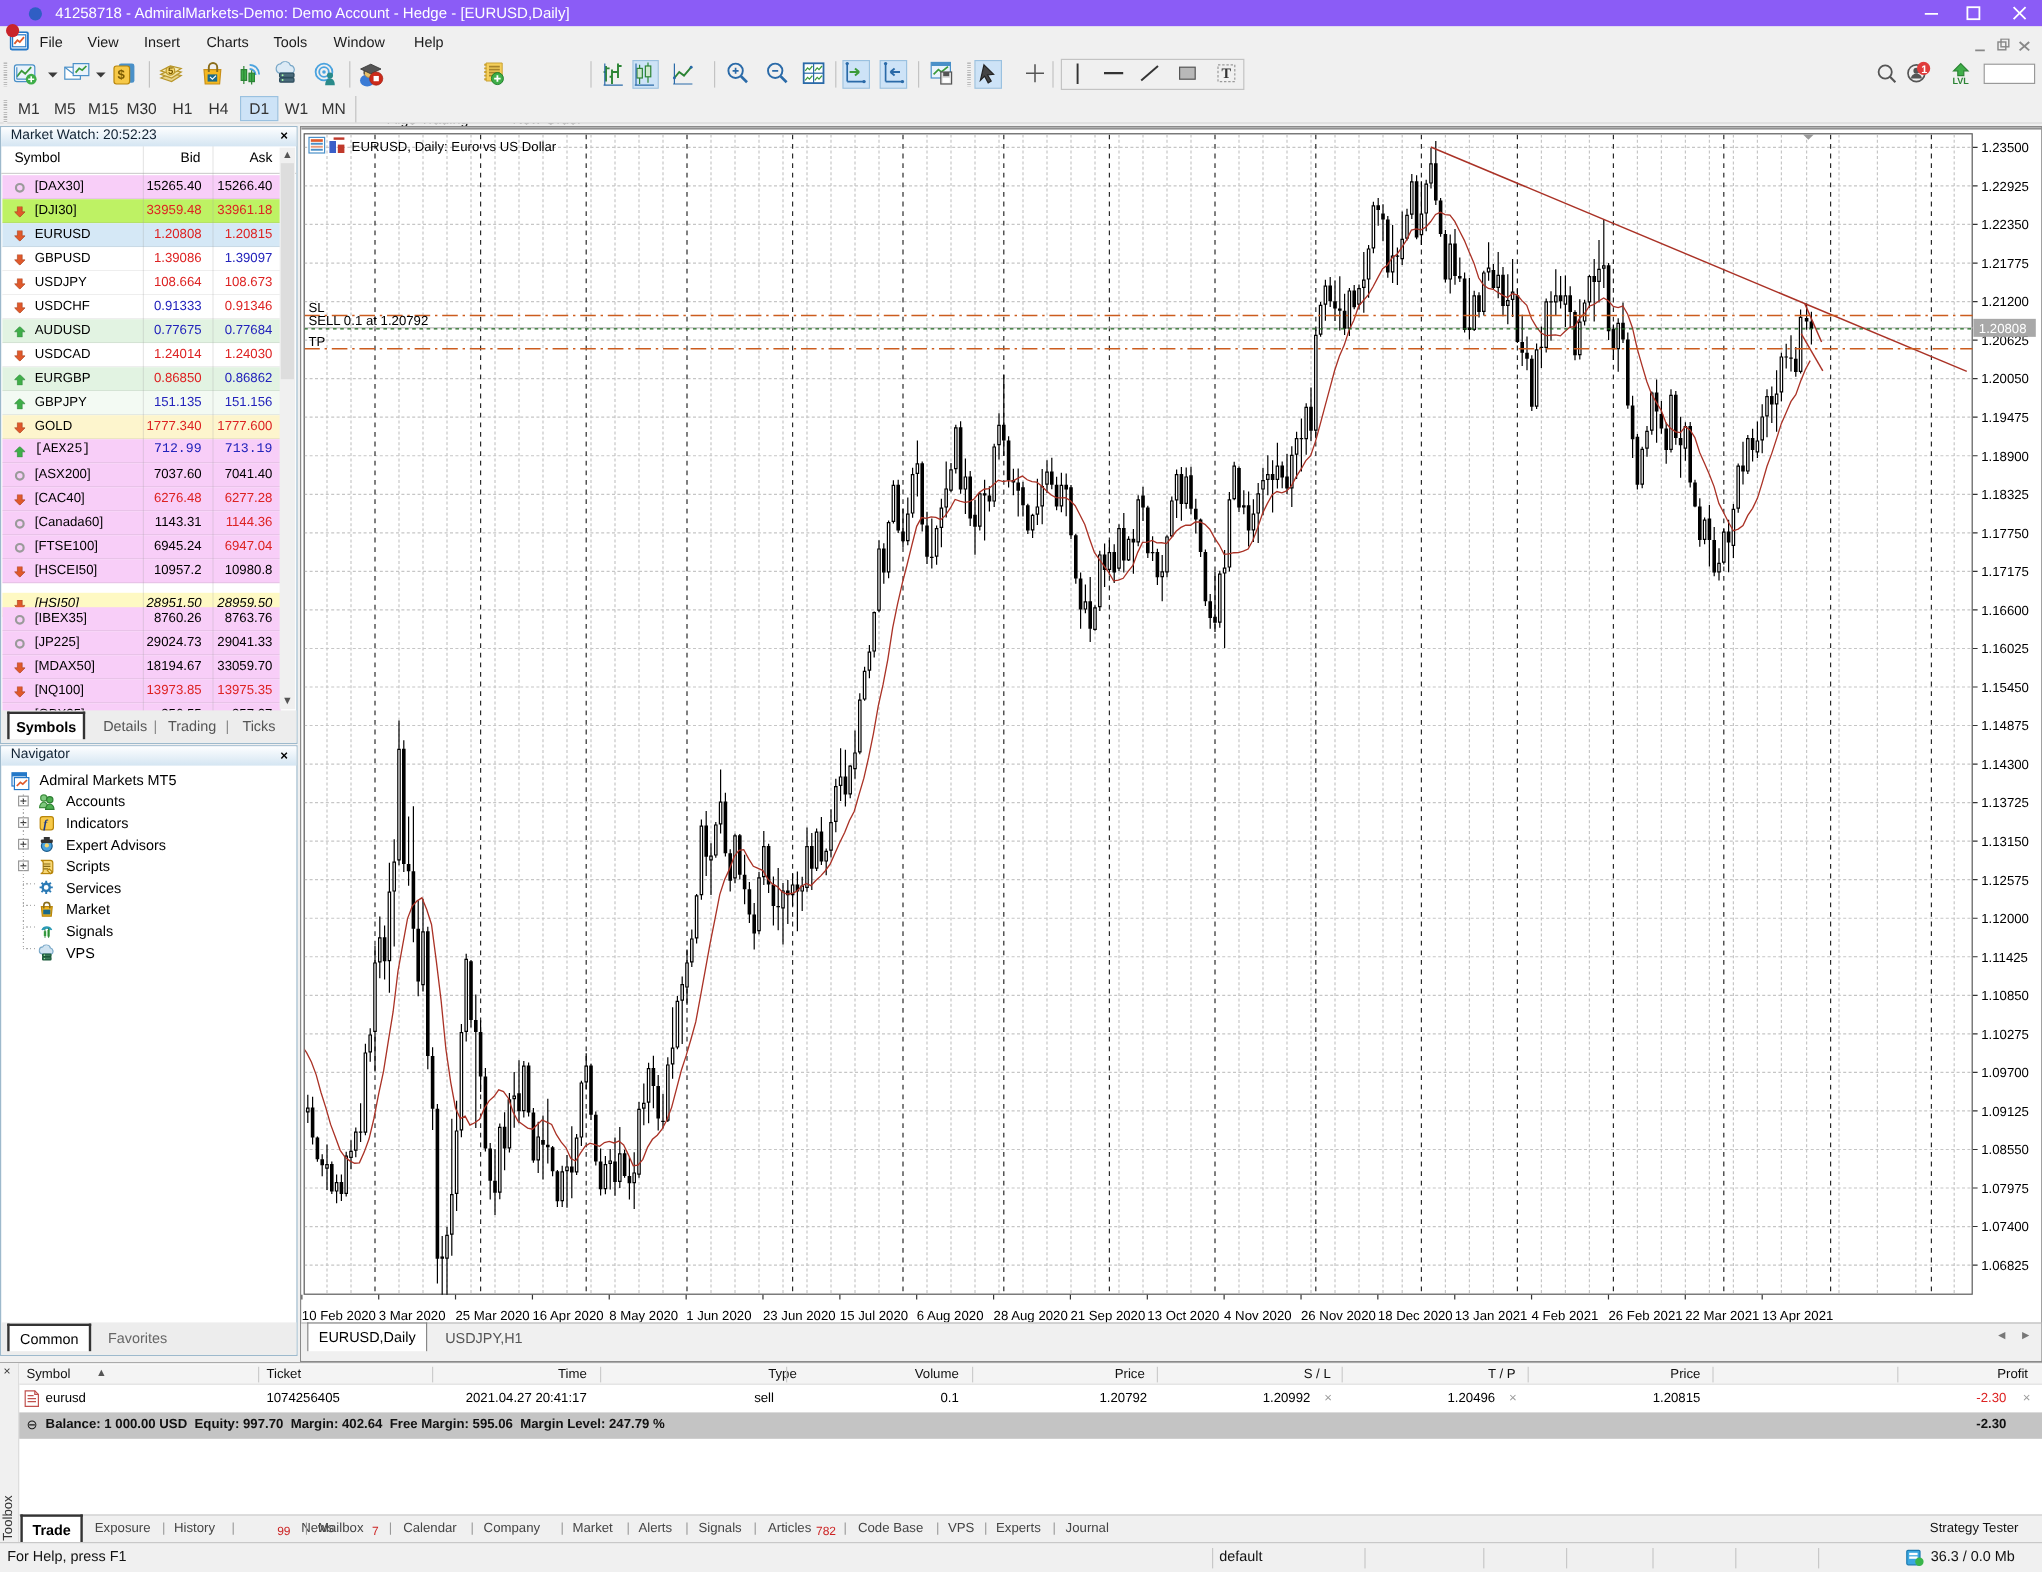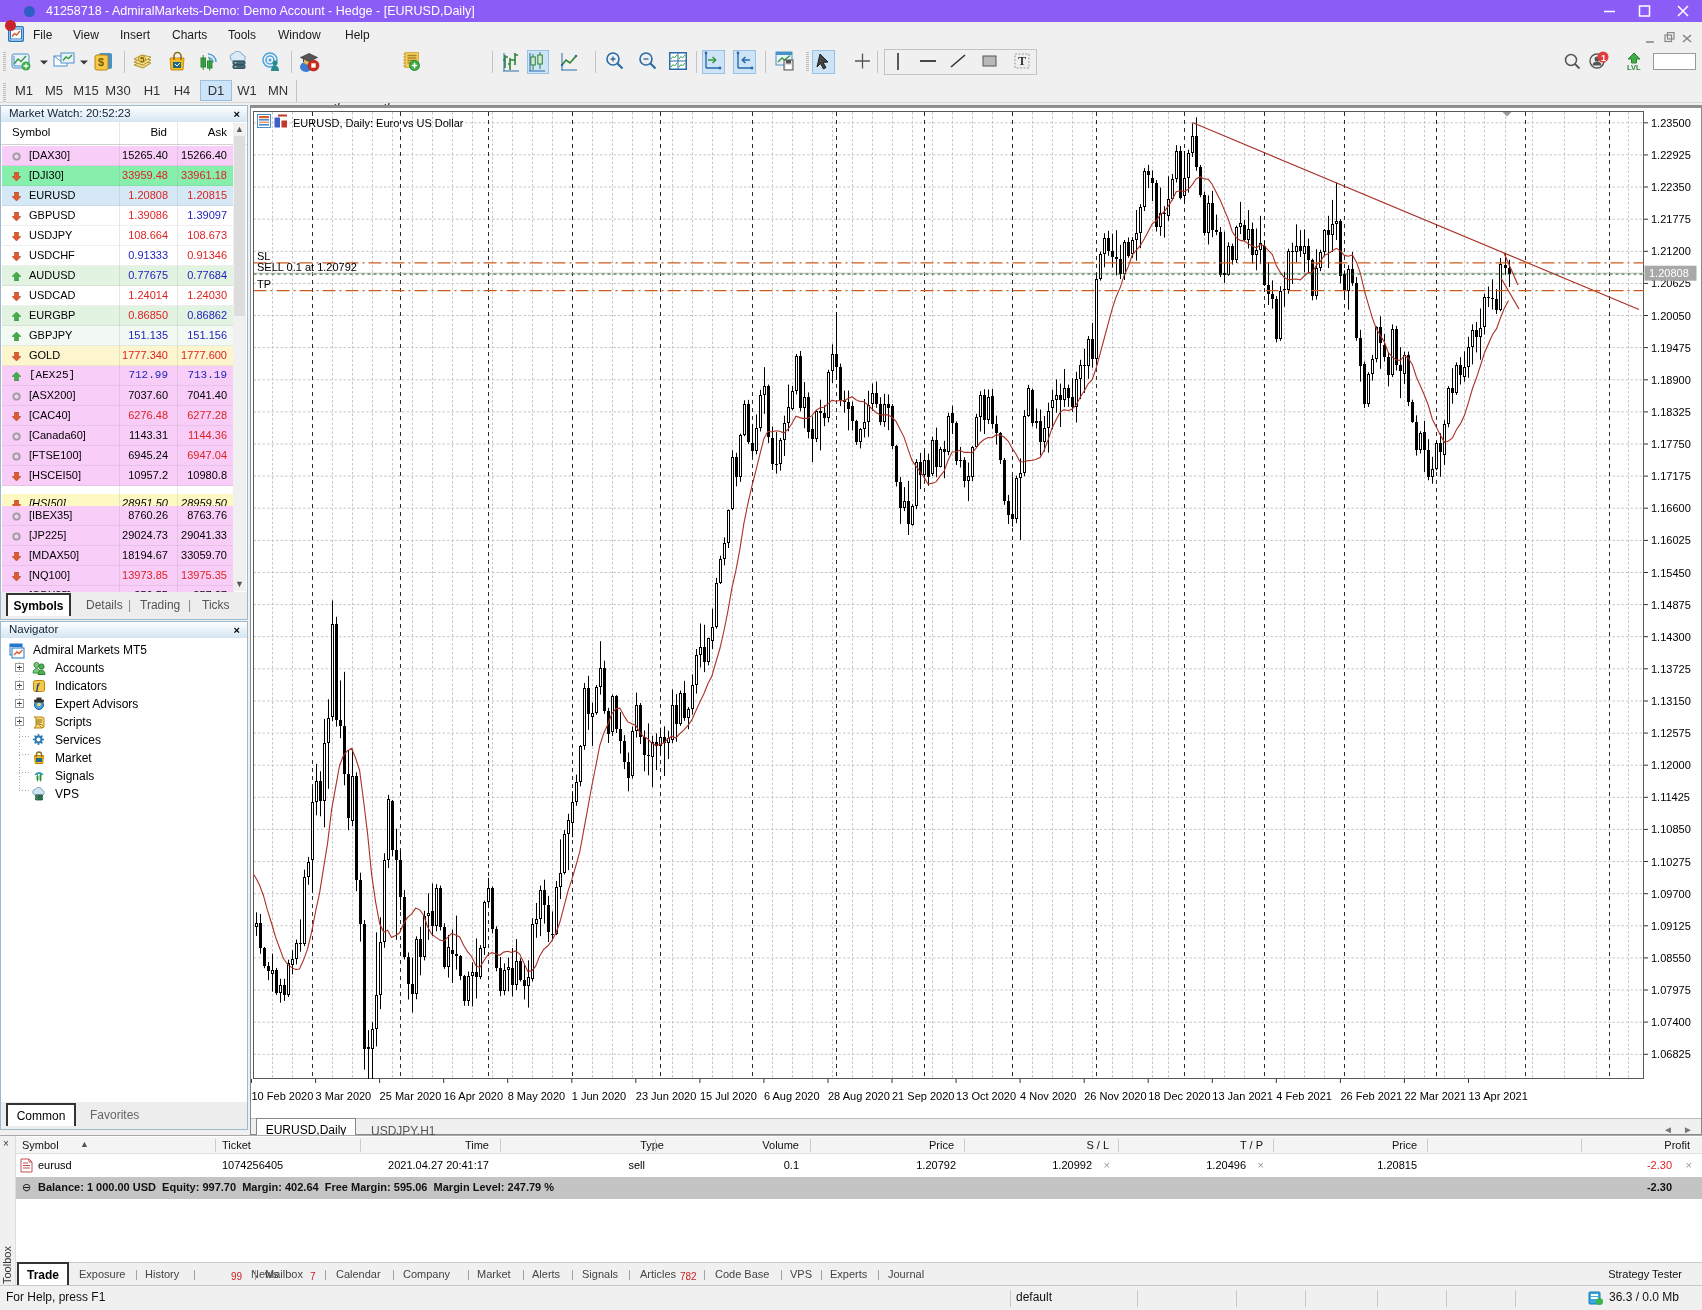--- a/index.html
+++ b/index.html
@@ -304,21 +304,21 @@
      <span style="position:absolute;right:20px;top:4px;">Ask</span>
   </div>
   <div class="mwrow" style="top:40px;background:#f8cef8;border-bottom:1px solid rgba(120,120,120,0.13);">
       <svg class="ico" viewBox="0 0 9 9">
         <circle cx="4.5" cy="4.5" r="3.2" fill="none" stroke="#9a9a9a" stroke-width="1.8"></circle>
       </svg>
       <span class="sym">[DAX30]</span>
       <span class="bid cK">15265.40</span>
       <span class="ask cK">15266.40</span>
     </div>
-<div class="mwrow" style="top:60px;background:#86efac;border-bottom:1px solid rgba(120,120,120,0.13);">
+<div class="mwrow" style="top:60px;background:#bef264;border-bottom:1px solid rgba(120,120,120,0.13);">
       <svg class="ico" viewBox="0 0 9 9">
         <path d="M4.5 9L0 4.5h2.5V0h4v4.5H9Z" fill="#e0592b" stroke="#a33c1a" stroke-width="0.5"></path>
       </svg>
       <span class="sym">[DJI30]</span>
       <span class="bid cR">33959.48</span>
       <span class="ask cR">33961.18</span>
     </div>
 <div class="mwrow" style="top:80px;background:#d5e8f6;border-bottom:1px solid rgba(120,120,120,0.13);">
       <svg class="ico" viewBox="0 0 9 9">
         <path d="M4.5 9L0 4.5h2.5V0h4v4.5H9Z" fill="#e0592b" stroke="#a33c1a" stroke-width="0.5"></path>
@@ -691,21 +691,21 @@
         <rect x="258" y="123" width="10" height="1.6" fill="#4a90c8"></rect>
       </g>
 <g>
         <rect x="273.5" y="116.5" width="5.5" height="10" fill="#3a5fc8"></rect>
         <rect x="280.5" y="119.5" width="5.5" height="7" fill="#c0392b"></rect>
         <rect x="277" y="113.5" width="9" height="2" fill="#c0392b"></rect>
       </g>
 </svg>
   <div id="charttitle">EURUSD, Daily:  Euro vs US Dollar</div>
 
-  <div style="position:absolute;left:0;bottom:0;width:1450px;height:16px;background:#f0f0f0;border-top:1px solid #bbb;font-size:12px;">
+  <div style="position:absolute;left:0;bottom:0;width:1450px;height:32px;background:#f0f0f0;border-top:1px solid #bbb;font-size:12px;">
     <div class="tabact" style="left:5px;top:-1px;width:100px;height:24px;font-weight:normal;line-height:22px;">EURUSD,Daily</div>
     <span class="tabs" style="left:120px;top:5px;color:#555;">USDJPY,H1</span>
     <span style="position:absolute;right:28px;top:5px;color:#777;font-size:10px;">◄</span>
     <span style="position:absolute;right:8px;top:5px;color:#777;font-size:10px;">►</span>
   </div>
 </div>
 
 <div id="toolbox" class="abs">
   <div id="tbleft">
       <div style="position:absolute;left:3px;top:2px;font-size:10px;color:#333;">×</div>

